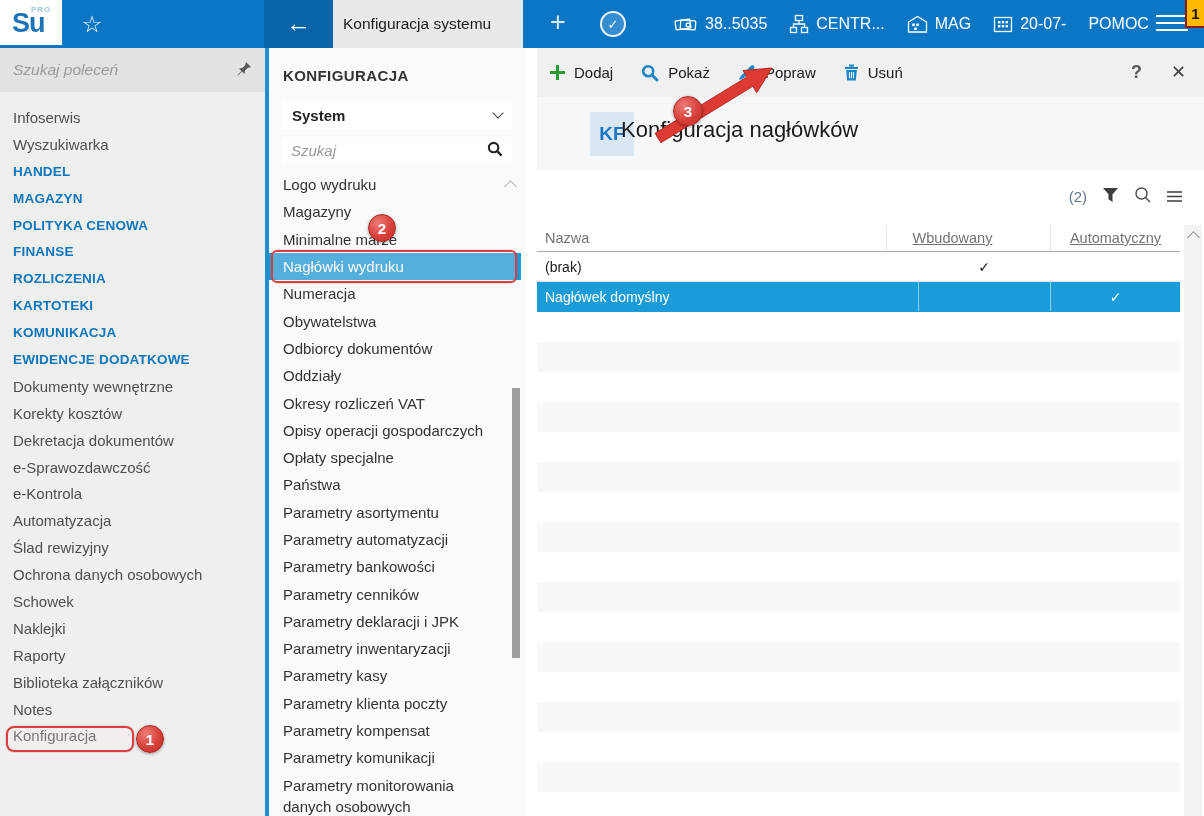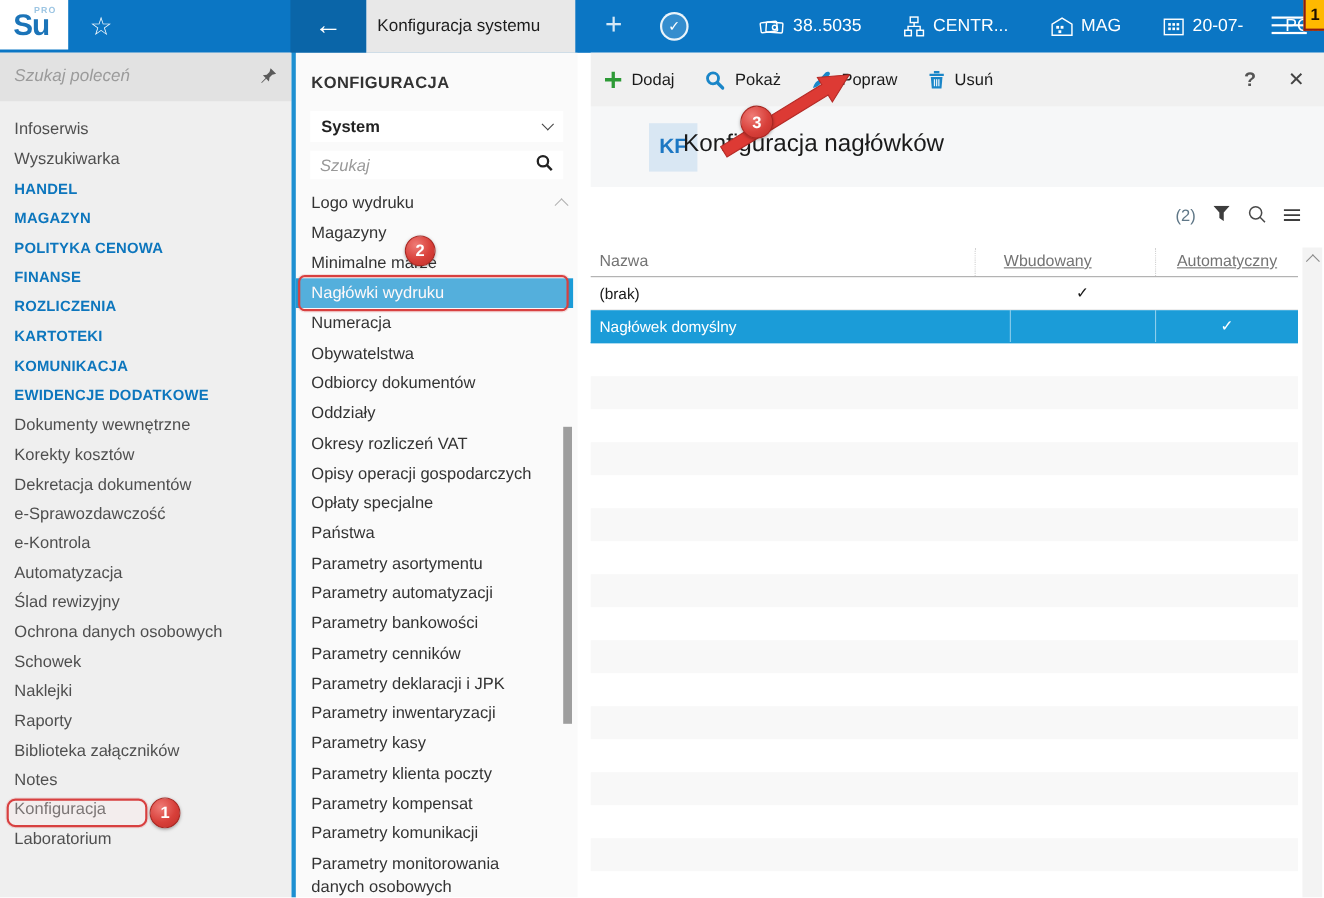--- a/index.html
+++ b/index.html
@@ -15,21 +15,21 @@
   .logo { position:absolute; left:0; top:0; width:62px; height:45px; background:#fff; }
   .logo-text { position:absolute; left:12px; top:8px; font-size:27px; font-weight:bold; color:#1b74b8; letter-spacing:-1px; }
   .logo-sup { position:absolute; left:31px; top:5px; font-size:8px; font-weight:bold; color:#9cc5e3; letter-spacing:1px; }
   .star-btn { position:absolute; left:72px; top:0; width:40px; height:48px; color:#fff; text-align:center; line-height:48px; font-size:23px; }
   .star-btn::before { content:"☆"; }
   .back-btn { position:absolute; left:264px; top:0; width:69px; height:48px; background:#0a65a8; color:#fff; text-align:center; line-height:46px; font-size:25px; }
   .back-btn::before { content:"←"; }
   .tab { position:absolute; left:333px; top:0; width:190px; height:48px; background:#e8e8e8; color:#1c1c1c; line-height:48px; padding:0 10px; font-size:15.5px; white-space:nowrap; overflow:hidden; }
   .newtab-btn { position:absolute; left:540px; top:0; width:36px; height:48px; color:#d6e8f6; text-align:center; line-height:44px; font-size:27px; font-weight:300; }
   .newtab-btn::before { content:"+"; }
-  .topbar-status { position:absolute; left:600px; right:62px; top:0; height:48px; display:flex; align-items:center; gap:38px; color:#fff; font-size:16px; }
+  .topbar-status { position:absolute; left:600px; right:62px; top:0; height:48px; display:flex; align-items:center; gap:22px; color:#fff; font-size:16px; }
   .st-item { display:flex; align-items:center; gap:7px; white-space:nowrap; }
   .st-item.sync { margin-right:26px; }
   .ic-sync { width:26px; height:26px; border-radius:50%; border:2px solid rgba(255,255,255,.9); background:rgba(255,255,255,.17); display:flex; align-items:center; justify-content:center; font-size:13px; font-weight:bold; color:#fff; }
   .ic-sync::before { content:"✓"; }
   .hamburger { position:absolute; right:16px; top:15px; width:32px; height:18px; }
   .hamburger i { display:block; height:2.4px; background:#fff; margin-bottom:4.4px; }
   .badge { position:absolute; right:0; top:0; width:19px; height:28px; background:#ffb900; border-left:2px solid #8e1a12; border-bottom:2px solid #8e1a12; color:#1d1000; font-weight:bold; font-size:15px; display:flex; align-items:center; justify-content:center; }
   
   .sidebar { position:absolute; left:0; top:48px; width:265px; bottom:0; background:#efefef; }
   .sb-search { height:44px; background:#e2e2e2; display:flex; align-items:center; padding:0 13px; }
@@ -198,21 +198,20 @@
       <div class="sb-item sub">e-Kontrola</div>
       <div class="sb-item sub">Automatyzacja</div>
       <div class="sb-item sub">Ślad rewizyjny</div>
       <div class="sb-item sub">Ochrona danych osobowych</div>
       <div class="sb-item sub">Schowek</div>
       <div class="sb-item sub">Naklejki</div>
       <div class="sb-item sub">Raporty</div>
       <div class="sb-item sub">Biblioteka załączników</div>
       <div class="sb-item sub">Notes</div>
       <div class="sb-item sub">Konfiguracja</div>
-      <div class="sb-item sub">Laboratorium</div>
     </div>
 </div>
 
 <div class="splitter"></div>
 
 <div class="cfg">
   <div class="cfg-title">KONFIGURACJA</div>
   <div class="cfg-select">
     <span>System</span>
     <span class="chev-down"></span>

